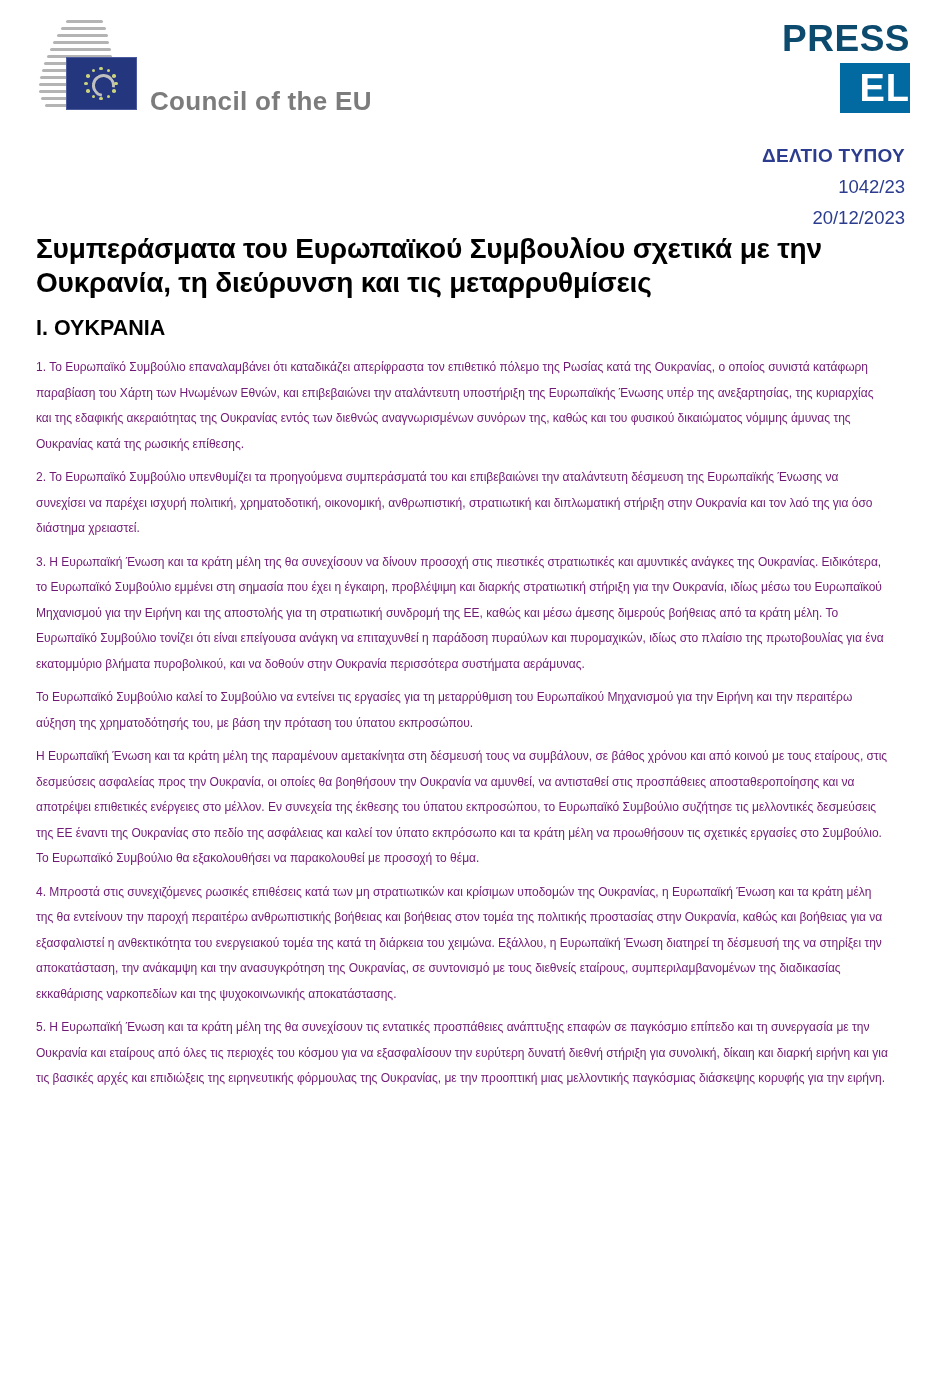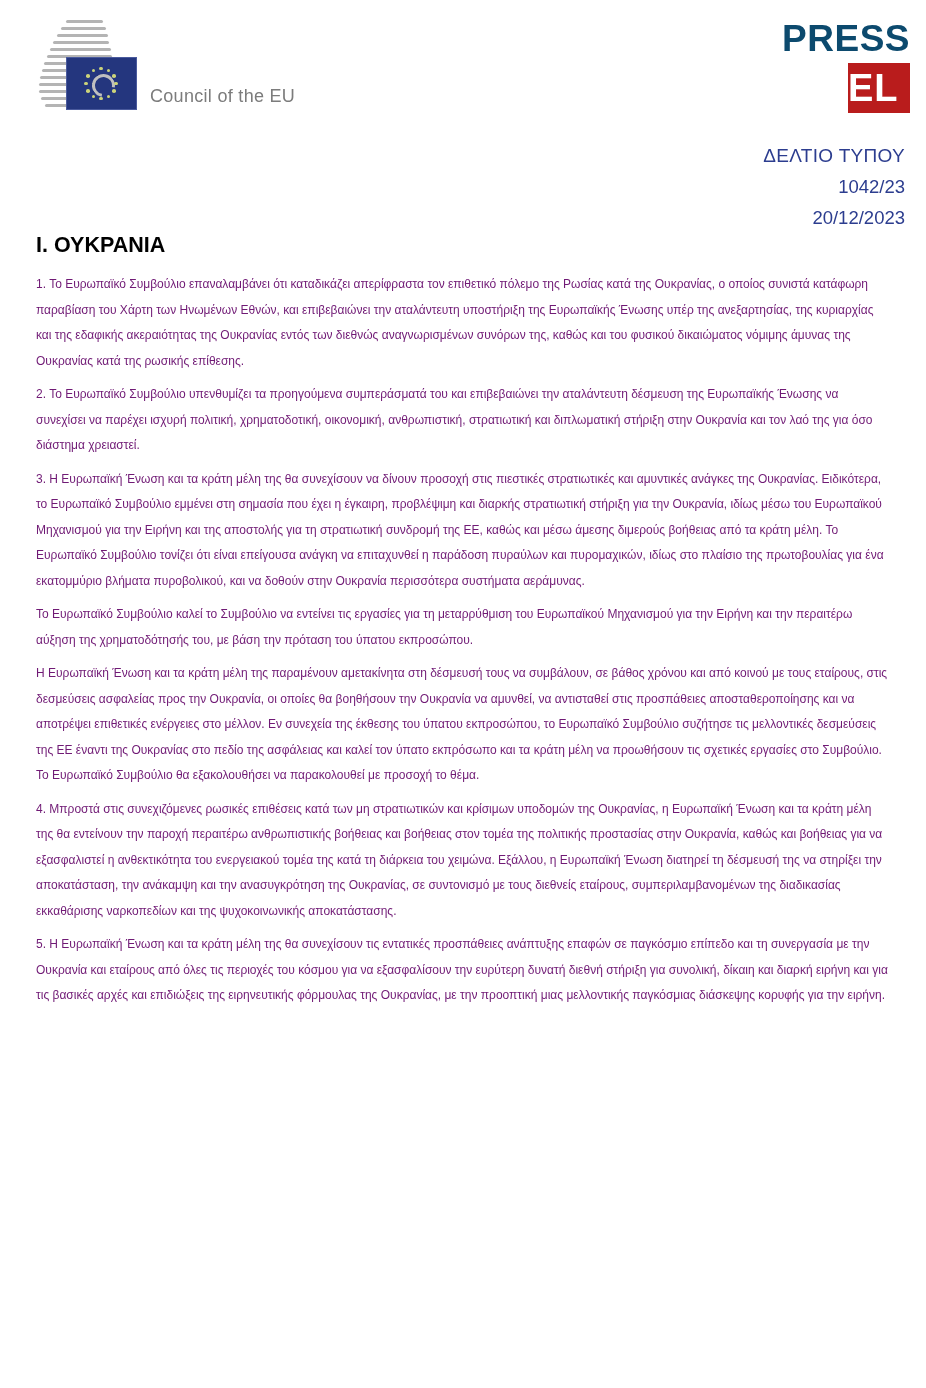--- a/index.html
+++ b/index.html
@@ -12,30 +12,30 @@
     -webkit-font-smoothing:antialiased;
   }
 
   
   .logo{position:absolute;left:36px;top:12px;width:104px;height:100px;}
   .logo .bar{position:absolute;height:3.2px;border-radius:2px;background:#b4b4b4;}
   .flag{position:absolute;left:30px;top:45px;width:71px;height:53px;background:#24367e;border:1px solid #4a5a9d;box-sizing:border-box;}
   .flag .star{position:absolute;width:3.6px;height:3.6px;border-radius:50%;background:#ccd47a;}
   .flag .ring{position:absolute;left:50%;top:50%;width:17px;height:17px;margin:-10px 0 0 -10px;
     border:3px solid #bfbfbf;border-radius:50%;border-bottom-color:transparent;transform:rotate(-35deg);}
-  .council-label{position:absolute;left:150px;top:86px;font-size:18px;font-weight:normal;color:#7c7c7c;letter-spacing:.3px;}
+  .council-label{position:absolute;left:150px;top:86px;font-size:26px;font-weight:bold;color:#7c7c7c;letter-spacing:.3px;}
 
   .press-block{position:absolute;top:20px;right:16px;text-align:right;}
   .press-title{font-size:37px;line-height:37px;font-weight:bold;color:#0c4a6e;letter-spacing:.5px;}
-  .lang-box{margin-top:6px;margin-left:auto;width:62px;height:50px;background:#b91c1c;
-    display:flex;align-items:center;justify-content:flex-start;}
+  .lang-box{margin-top:6px;margin-left:auto;width:70px;height:50px;background:#0369a1;
+    display:flex;align-items:center;justify-content:flex-end;}
   .lang-box span{color:#ffffff;font-size:38px;font-weight:bold;letter-spacing:1px;}
 
   .meta-block{position:absolute;top:145px;right:21px;text-align:right;color:#2c3d8f;}
-  .meta-type{font-size:19px;font-weight:normal;line-height:22px;letter-spacing:.3px;}
+  .meta-type{font-size:19px;font-weight:bold;line-height:22px;letter-spacing:.3px;}
   .meta-number,.meta-date{font-size:18.5px;line-height:22px;margin-top:9px;}
 
   
   .doc{position:absolute;left:36px;right:36px;top:232px;}
   .doc h1{margin:0 0 15px 0;font-size:28px;line-height:34px;font-weight:bold;color:#000000;letter-spacing:-.2px;}
   .doc h2{margin:0 0 14px 0;font-size:21.5px;line-height:26px;font-weight:bold;color:#000000;}
   .doc p{margin:0 0 8px 0;font-size:12px;line-height:25.5px;color:#701a75;}
 </style>
 </head>
 <body>
@@ -82,20 +82,21 @@
   </div>
 </div>
 
 <div class="meta-block">
   <div class="meta-type">ΔΕΛΤΙΟ ΤΥΠΟΥ</div>
   <div class="meta-number">1042/23</div>
   <div class="meta-date">20/12/2023</div>
 </div>
 
 <div class="doc">
+  <h1>Συμπεράσματα του Ευρωπαϊκού Συμβουλίου σχετικά με την Ουκρανία, τη διεύρυνση και τις μεταρρυθμίσεις</h1>
   <h2>Ι. ΟΥΚΡΑΝΙΑ</h2>
   <div id="paragraphs">
       <p>1. Το Ευρωπαϊκό Συμβούλιο επαναλαμβάνει ότι καταδικάζει απερίφραστα τον επιθετικό πόλεμο της Ρωσίας κατά της Ουκρανίας, ο οποίος συνιστά κατάφωρη παραβίαση του Χάρτη των Ηνωμένων Εθνών, και επιβεβαιώνει την αταλάντευτη υποστήριξη της Ευρωπαϊκής Ένωσης υπέρ της ανεξαρτησίας, της κυριαρχίας και της εδαφικής ακεραιότητας της Ουκρανίας εντός των διεθνώς αναγνωρισμένων συνόρων της, καθώς και του φυσικού δικαιώματος νόμιμης άμυνας της Ουκρανίας κατά της ρωσικής επίθεσης.</p>
       <p>2. Το Ευρωπαϊκό Συμβούλιο υπενθυμίζει τα προηγούμενα συμπεράσματά του και επιβεβαιώνει την αταλάντευτη δέσμευση της Ευρωπαϊκής Ένωσης να συνεχίσει να παρέχει ισχυρή πολιτική, χρηματοδοτική, οικονομική, ανθρωπιστική, στρατιωτική και διπλωματική στήριξη στην Ουκρανία και τον λαό της για όσο διάστημα χρειαστεί.</p>
       <p>3. Η Ευρωπαϊκή Ένωση και τα κράτη μέλη της θα συνεχίσουν να δίνουν προσοχή στις πιεστικές στρατιωτικές και αμυντικές ανάγκες της Ουκρανίας. Ειδικότερα, το Ευρωπαϊκό Συμβούλιο εμμένει στη σημασία που έχει η έγκαιρη, προβλέψιμη και διαρκής στρατιωτική στήριξη για την Ουκρανία, ιδίως μέσω του Ευρωπαϊκού Μηχανισμού για την Ειρήνη και της αποστολής για τη στρατιωτική συνδρομή της ΕΕ, καθώς και μέσω άμεσης διμερούς βοήθειας από τα κράτη μέλη. Το Ευρωπαϊκό Συμβούλιο τονίζει ότι είναι επείγουσα ανάγκη να επιταχυνθεί η παράδοση πυραύλων και πυρομαχικών, ιδίως στο πλαίσιο της πρωτοβουλίας για ένα εκατομμύριο βλήματα πυροβολικού, και να δοθούν στην Ουκρανία περισσότερα συστήματα αεράμυνας.</p>
       <p>Το Ευρωπαϊκό Συμβούλιο καλεί το Συμβούλιο να εντείνει τις εργασίες για τη μεταρρύθμιση του Ευρωπαϊκού Μηχανισμού για την Ειρήνη και την περαιτέρω αύξηση της χρηματοδότησής του, με βάση την πρόταση του ύπατου εκπροσώπου.</p>
       <p>Η Ευρωπαϊκή Ένωση και τα κράτη μέλη της παραμένουν αμετακίνητα στη δέσμευσή τους να συμβάλουν, σε βάθος χρόνου και από κοινού με τους εταίρους, στις δεσμεύσεις ασφαλείας προς την Ουκρανία, οι οποίες θα βοηθήσουν την Ουκρανία να αμυνθεί, να αντισταθεί στις προσπάθειες αποσταθεροποίησης και να αποτρέψει επιθετικές ενέργειες στο μέλλον. Εν συνεχεία της έκθεσης του ύπατου εκπροσώπου, το Ευρωπαϊκό Συμβούλιο συζήτησε τις μελλοντικές δεσμεύσεις της ΕΕ έναντι της Ουκρανίας στο πεδίο της ασφάλειας και καλεί τον ύπατο εκπρόσωπο και τα κράτη μέλη να προωθήσουν τις σχετικές εργασίες στο Συμβούλιο. Το Ευρωπαϊκό Συμβούλιο θα εξακολουθήσει να παρακολουθεί με προσοχή το θέμα.</p>
       <p>4. Μπροστά στις συνεχιζόμενες ρωσικές επιθέσεις κατά των μη στρατιωτικών και κρίσιμων υποδομών της Ουκρανίας, η Ευρωπαϊκή Ένωση και τα κράτη μέλη της θα εντείνουν την παροχή περαιτέρω ανθρωπιστικής βοήθειας και βοήθειας στον τομέα της πολιτικής προστασίας στην Ουκρανία, καθώς και βοήθειας για να εξασφαλιστεί η ανθεκτικότητα του ενεργειακού τομέα της κατά τη διάρκεια του χειμώνα. Εξάλλου, η Ευρωπαϊκή Ένωση διατηρεί τη δέσμευσή της να στηρίξει την αποκατάσταση, την ανάκαμψη και την ανασυγκρότηση της Ουκρανίας, σε συντονισμό με τους διεθνείς εταίρους, συμπεριλαμβανομένων της διαδικασίας εκκαθάρισης ναρκοπεδίων και της ψυχοκοινωνικής αποκατάστασης.</p>
       <p>5. Η Ευρωπαϊκή Ένωση και τα κράτη μέλη της θα συνεχίσουν τις εντατικές προσπάθειες ανάπτυξης επαφών σε παγκόσμιο επίπεδο και τη συνεργασία με την Ουκρανία και εταίρους από όλες τις περιοχές του κόσμου για να εξασφαλίσουν την ευρύτερη δυνατή διεθνή στήριξη για συνολική, δίκαιη και διαρκή ειρήνη και για τις βασικές αρχές και επιδιώξεις της ειρηνευτικής φόρμουλας της Ουκρανίας, με την προοπτική μιας μελλοντικής παγκόσμιας διάσκεψης κορυφής για την ειρήνη.</p>
     </div>

